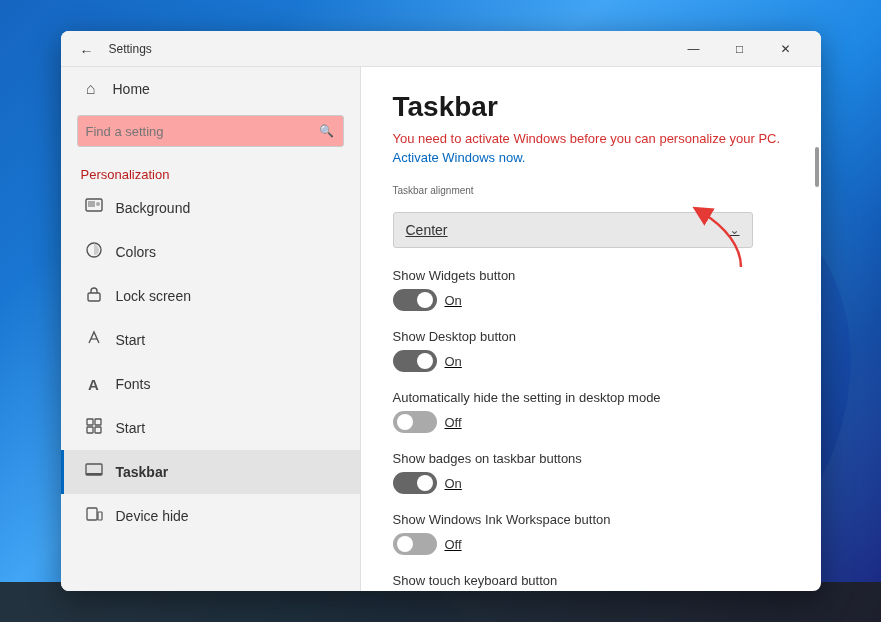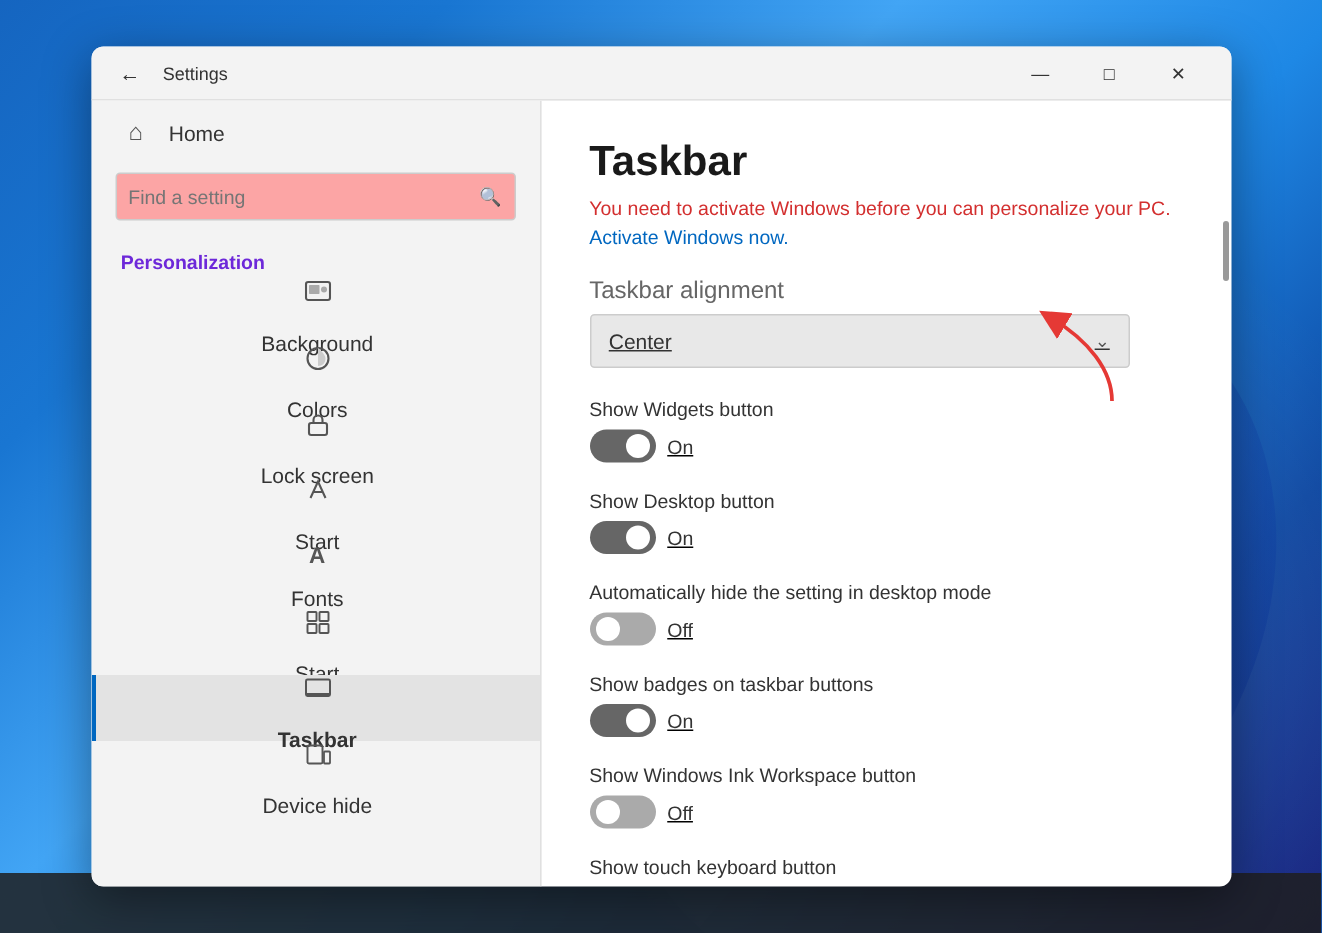--- a/index.html
+++ b/index.html
@@ -165,35 +165,34 @@
       color: #333;
     }
     .search-icon-span {
       color: #666;
       font-size: 12px;
     }
 
     .sidebar-section-title {
       padding: 8px 20px 4px 20px;
       font-size: 13px;
-      font-weight: 700;
-      color: #6d28d9;
+      font-weight: 400;
+      color: #b91c1c;
     }
 
     .sidebar-item {
       display: flex;
       align-items: center;
       height: 44px;
       padding: 0 20px;
       cursor: pointer;
       gap: 12px;
       font-size: 14px;
       color: #333;
       border-left: 3px solid transparent;
-      flex-direction: column;
     }
     .sidebar-item.active {
       background: #e3e3e3;
       border-left: 3px solid #0067c0;
       font-weight: 600;
     }
     .sidebar-item-icon {
       font-size: 16px;
       width: 20px;
       text-align: center;
@@ -226,23 +225,23 @@
       cursor: pointer;
       text-decoration: none;
       margin-bottom: 20px;
       display: block;
     }
 
     .setting-group {
       margin-bottom: 20px;
     }
     .setting-label {
-      font-size: 16px;
+      font-size: 10px;
       color: #666;
-      margin-bottom: 6px;
+      margin-bottom: 16px;
     }
 
     
     .dropdown {
       display: flex;
       align-items: center;
       justify-content: space-between;
       border: 1px solid #ccc;
       background: #e8e8e8;
       border-radius: 3px;

